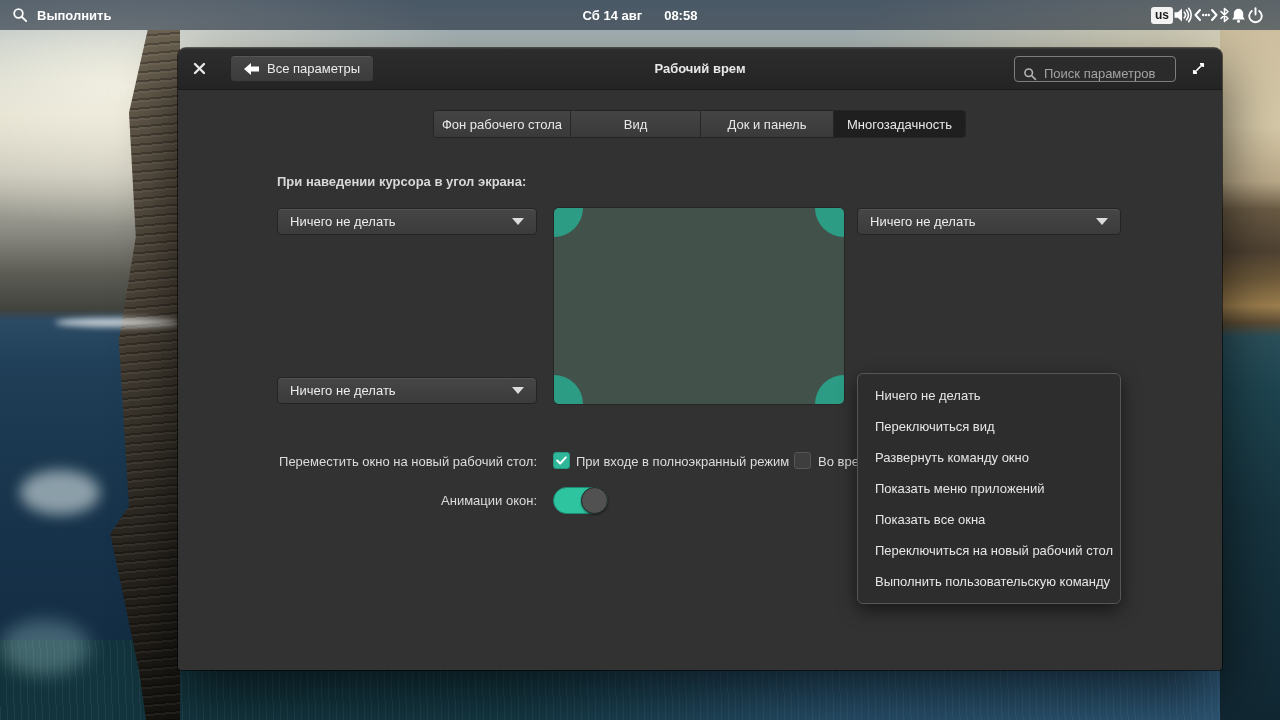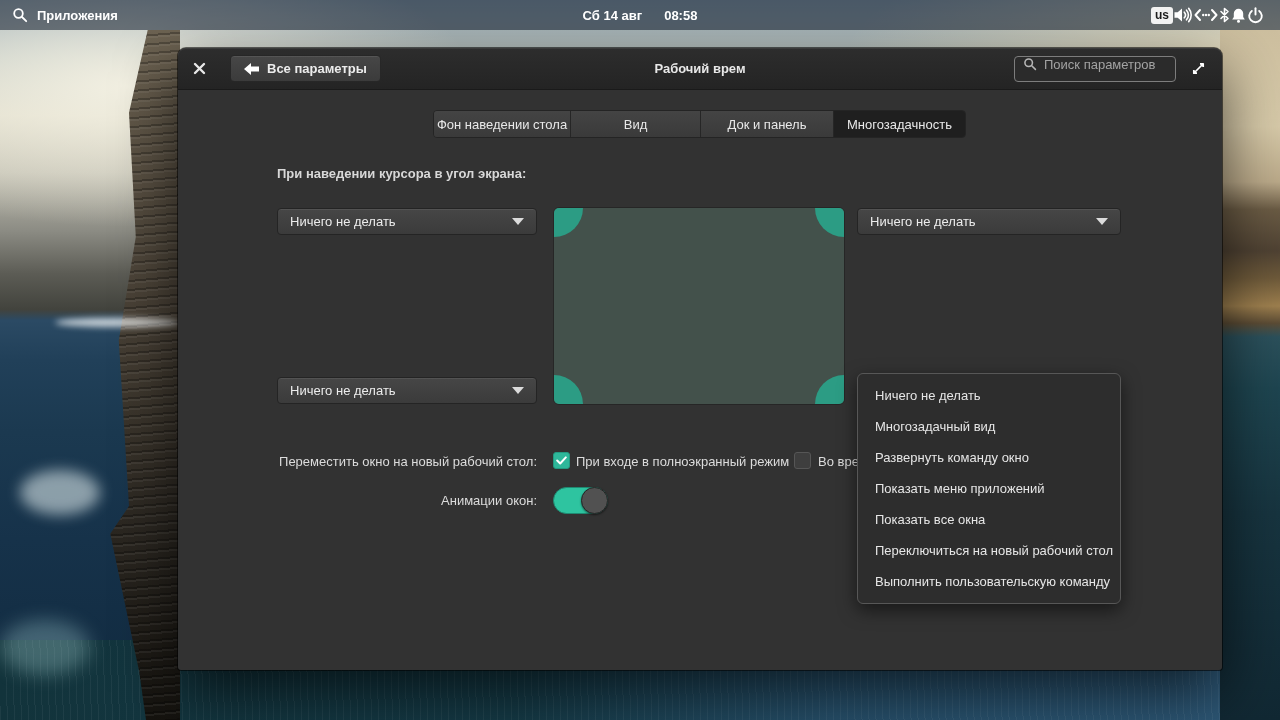--- a/index.html
+++ b/index.html
@@ -58,43 +58,43 @@
     background:#323232; border-radius:8px 8px 3px 3px;
     box-shadow:0 22px 60px rgba(0,0,0,0.65), 0 0 0 1px rgba(0,0,0,0.55); z-index:10; }
   .titlebar { position:relative; height:42px; border-radius:8px 8px 0 0;
     background:linear-gradient(180deg,#2d2d2d,#242424); border-bottom:1px solid #1a1a1a;
     display:flex; align-items:center; box-shadow:inset 0 1px 0 rgba(255,255,255,0.07); }
   .close-btn { width:26px; height:26px; margin-left:8px; display:flex; align-items:center;
     justify-content:center; cursor:pointer; }
   .back-btn { margin-left:18px; height:27px; display:flex; align-items:center; gap:8px;
     padding:0 13px; background:linear-gradient(180deg,#474747,#3b3b3b);
     border:1px solid #272727; border-radius:4px; font-size:13px; color:#ececec; cursor:pointer;
-    box-shadow:inset 0 1px 0 rgba(255,255,255,0.08);font-weight:bold; }
+    box-shadow:inset 0 1px 0 rgba(255,255,255,0.08); }
   .win-title { position:absolute; left:0; right:0; text-align:center; font-size:13px;
     font-weight:bold; color:#e8e8e8; pointer-events:none; }
-  .search-box { position:absolute; right:46px; display:flex; align-items:flex-start; gap:7px;
+  .search-box { position:absolute; right:46px; display:flex; align-items:flex-end; gap:7px;
     width:162px; height:26px; background:#2b2b2b; border:1px solid #7d7d7d; border-radius:4px;
     padding:0 8px; }
   .search-box input { background:transparent; border:none; outline:none; width:120px;
     color:#e6e6e6; font-size:13px; font-family:"Liberation Sans", sans-serif; }
   .search-box input::placeholder { color:#a3a3a3; }
   .expand-btn { position:absolute; right:12px; width:24px; height:24px; display:flex;
     align-items:center; justify-content:center; cursor:pointer; }
 
   
   .tabs { position:absolute; left:255px; top:62px; display:flex; height:28px;
     border:1px solid #242424; border-radius:4px; overflow:hidden; }
   .tab { display:flex; align-items:center; justify-content:center; font-size:13px;
     color:#e8e8e8; background:linear-gradient(180deg,#444444,#3a3a3a);
     border-left:1px solid #262626; cursor:pointer; }
   .tab:first-child { border-left:none; }
   .tab.active { background:#1f1f1f; }
   .tab-1 { width:136px; } .tab-2 { width:130px; } .tab-3 { width:133px; } .tab-4 { width:132px; }
 
-  .section-label { position:absolute; left:99px; top:118px; font-size:13px; font-weight:bold;
+  .section-label { position:absolute; left:99px; top:126px; font-size:13px; font-weight:bold;
     color:#d8d8d8; }
 
   
   .dropdown { position:absolute; height:27px; background:linear-gradient(180deg,#464646,#3b3b3b);
     border:1px solid #242424; border-radius:4px; display:flex; align-items:center;
     padding:0 12px; font-size:13px; color:#ececec; cursor:pointer;
     box-shadow:inset 0 1px 0 rgba(255,255,255,0.07); }
   .dropdown .caret { margin-left:auto; width:0; height:0; border-left:6px solid transparent;
     border-right:6px solid transparent; border-top:7px solid #dcdcdc; }
   .dd-top-left { left:99px; top:160px; width:260px; }
@@ -147,21 +147,21 @@
   <div class="cliff-right"></div>
 
   <div class="topbar">
     <div class="tb-left">
       <span class="tb-icon">
         <svg width="16" height="16" viewBox="0 0 16 16">
             <circle cx="6.5" cy="6.5" r="4.3" fill="none" stroke="#fff" stroke-width="1.8"></circle>
             <line x1="10" y1="10" x2="14.2" y2="14.2" stroke="#fff" stroke-width="1.8" stroke-linecap="round"></line>
           </svg>
       </span>
-      <span>Приложения</span>
+      <span>Выполнить</span>
     </div>
     <div class="tb-center">
       <span>Сб 14 авг</span>
       <span>08:58</span>
     </div>
     <div class="tb-right">
       <span class="kbd-badge">us</span>
       <span class="tb-icon">
         <svg width="20" height="16" viewBox="0 0 20 16">
             <path d="M1.5 5.2h3.2L9 1.6v12.8L4.7 10.8H1.5z" fill="#fff"></path>
@@ -230,21 +230,21 @@
             <path d="M4.5 10.5l6-6" stroke="#fff" stroke-width="1.7" stroke-linecap="round"></path>
             <path d="M9 2.8h3.2V6z" fill="#fff"></path>
             <path d="M9 2.8h3.2V6" fill="none" stroke="#fff" stroke-width="1.7" stroke-linejoin="round"></path>
             <path d="M6 12.2H2.8V9z" fill="#fff"></path>
             <path d="M6 12.2H2.8V9" fill="none" stroke="#fff" stroke-width="1.7" stroke-linejoin="round"></path>
           </svg>
       </div>
     </div>
 
     <div class="tabs">
-      <div class="tab tab-1">Фон наведении стола</div>
+      <div class="tab tab-1">Фон рабочего стола</div>
       <div class="tab tab-2">Вид</div>
       <div class="tab tab-3">Док и панель</div>
       <div class="tab tab-4 active">Многозадачность</div>
     </div>
 
     <div class="section-label">При наведении курсора в угол экрана:</div>
 
     <div class="dropdown dd-top-left">
       <span>Ничего не делать</span>
       <span class="caret"></span>
@@ -275,21 +275,21 @@
     <div class="checkbox unchecked"></div>
     <div class="cb-text cb-text-2">Во врем</div>
 
     <div class="row-label anim-label">Анимации окон:</div>
     <div class="toggle">
       <div class="knob"></div>
     </div>
 
     <div class="menu">
       <div class="menu-item">Ничего не делать</div>
-      <div class="menu-item">Многозадачный вид</div>
+      <div class="menu-item">Переключиться вид</div>
       <div class="menu-item">Развернуть команду окно</div>
       <div class="menu-item">Показать меню приложений</div>
       <div class="menu-item">Показать все окна</div>
       <div class="menu-item">Переключиться на новый рабочий стол</div>
       <div class="menu-item">Выполнить пользовательскую команду</div>
     </div>
 
   </div>
 </div>
 

